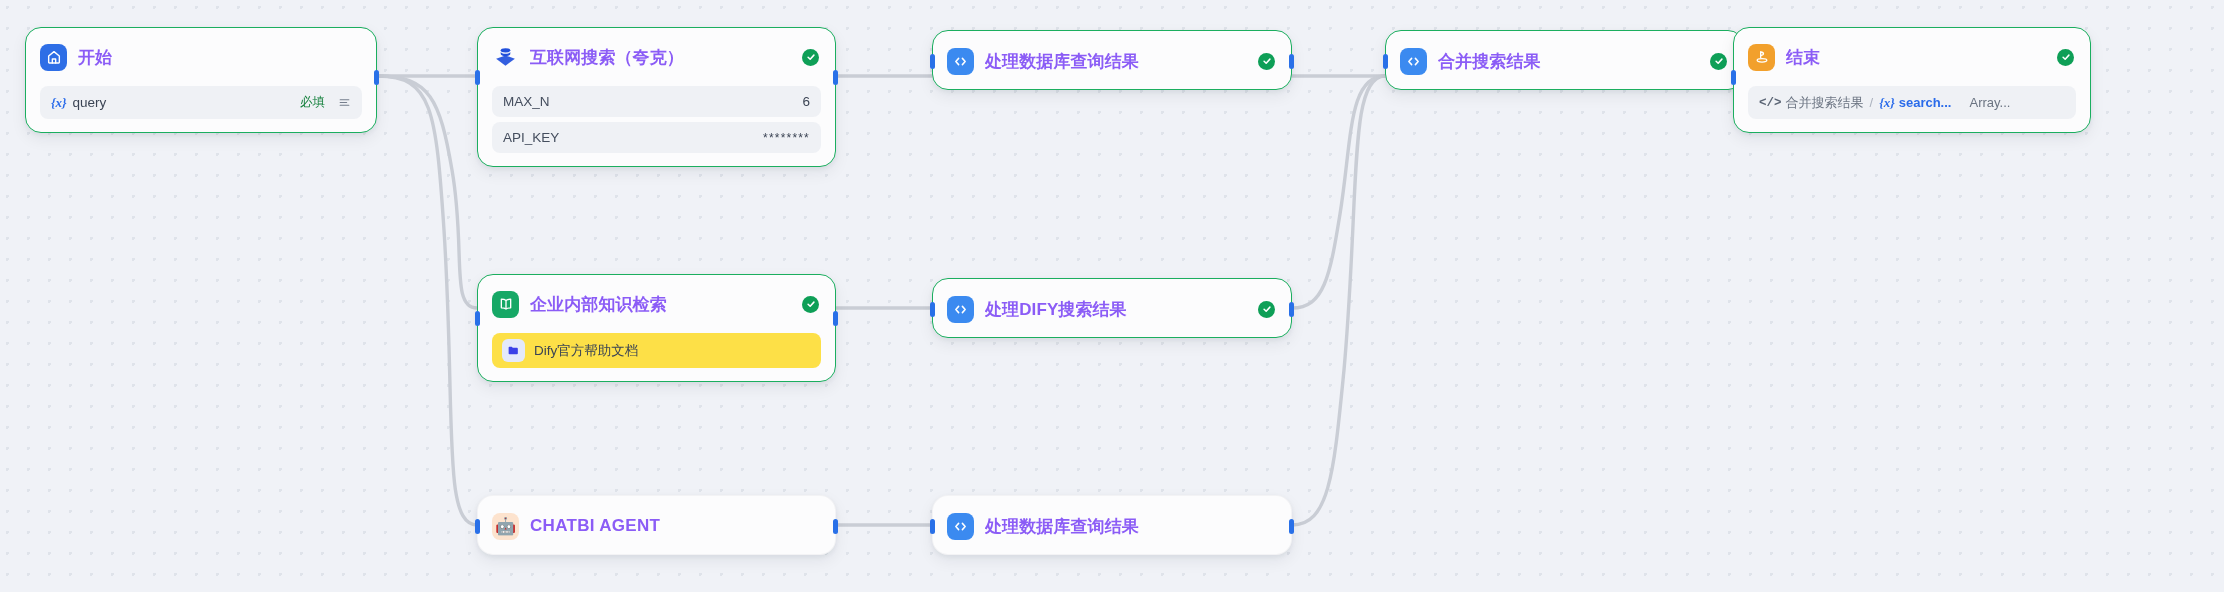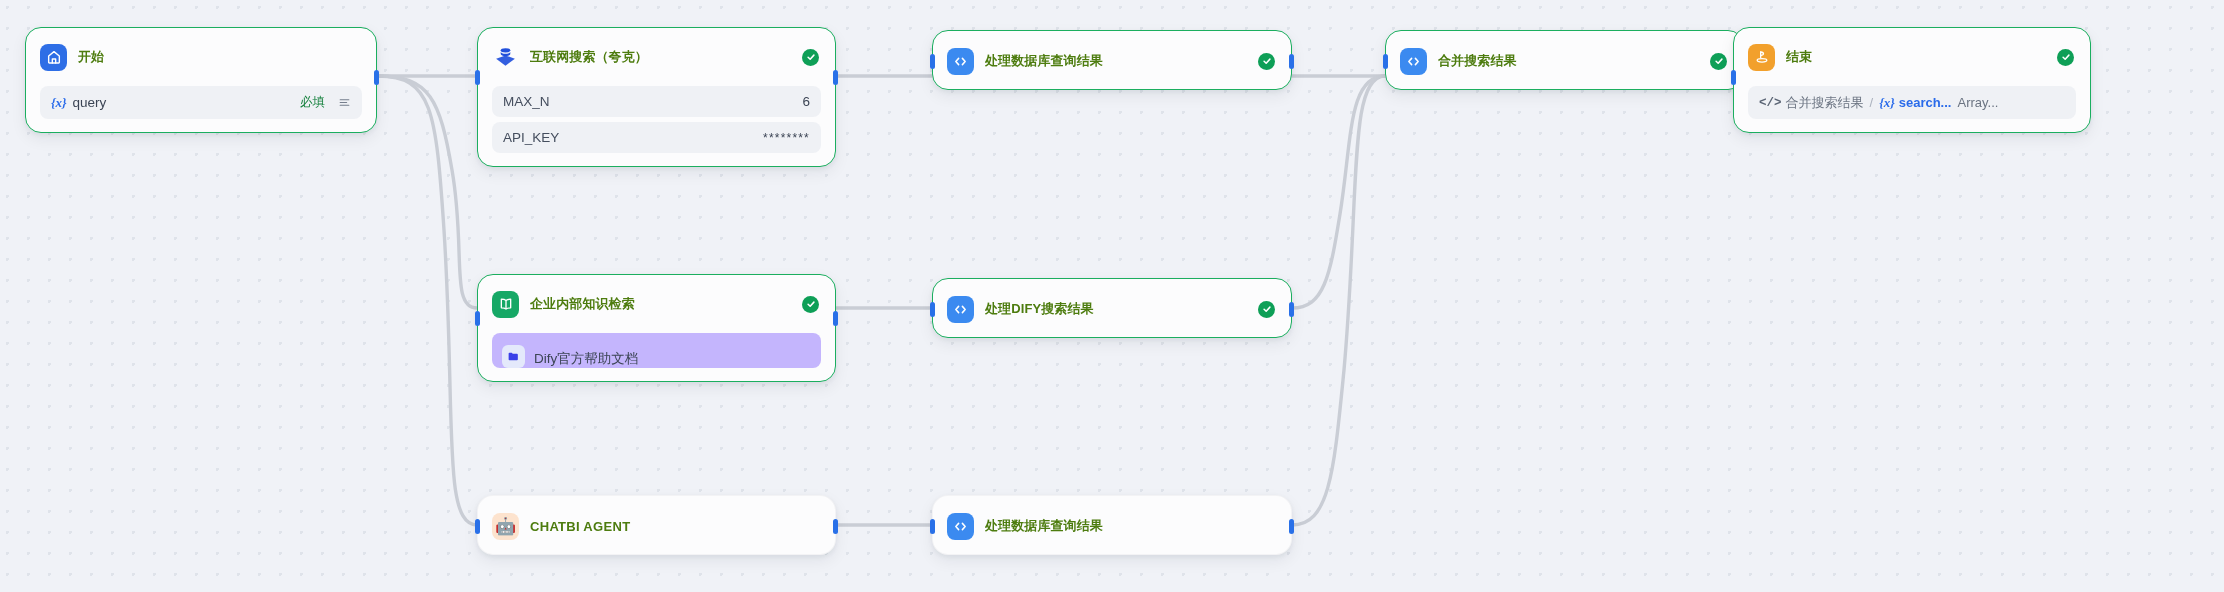--- a/index.html
+++ b/index.html
@@ -62,23 +62,23 @@
     color: #fff;
   }
   .icon-blue   { background: #2E6EE6; }
   .icon-code   { background: #3B8AF0; }
   .icon-green  { background: #16A866; }
   .icon-orange { background: #F2A02C; }
   .icon-peach  { background: #FDE3CE; }
   .node-icon svg { display: block; }
 
   .node-title {
-    font-size: 13px;
+    font-size: 17px;
     font-weight: 700;
-    color: #4d7c0f;
+    color: #8b5cf6;
     letter-spacing: 0.1px;
     white-space: nowrap;
     flex: 1 1 auto;
     overflow: hidden;
   }
   .node-title.latin { letter-spacing: 0.3px; }
 
   .check-badge {
     width: 17px;
     height: 17px;
@@ -124,25 +124,25 @@
     font-style: italic;
     font-size: 13px;
     font-family: "Liberation Serif", serif;
   }
   .var-name { color: #3B4454; text-align: center; }
   .var-req { color: #15803d; font-size: 12.5px; margin-left: auto; }
   .list-icon { margin-left: 7px; display: flex; }
 
   .kb-row {
     display: flex;
-    align-items: flex-end;
+    align-items: center;
     height: 35px;
     padding: 0 10px;
     border-radius: 8px;
-    background: #c4b5fd;
+    background: #fde047;
     gap: 9px;
   }
   .kb-chip {
     width: 23px; height: 23px;
     border-radius: 6px;
     background: #E4E9FB;
     display: flex; align-items: center; justify-content: center;
     flex: 0 0 23px;
   }
   .kb-name { font-size: 13.5px; color: #3B4454; white-space: nowrap; }
@@ -156,21 +156,21 @@
     background: #EFF1F5;
     gap: 4px;
     font-size: 13px;
     white-space: nowrap;
     overflow: hidden;
   }
   .out-code-icon { color: #5A6474; font-weight: 700; font-size: 12.5px; font-family: "Liberation Mono", monospace; }
   .out-src  { color: #6B7482; }
   .out-sep  { color: #AAB1BD; margin: 0 2px; }
   .out-var  { color: #2A6BEA; font-weight: 700; }
-  .out-type { color: #6B7482; margin-left: 2px; }
+  .out-type { color: #6B7482; margin-left: 14px; }
 
   .robot-emoji { font-size: 17px; line-height: 1; }
 
   .handle {
     position: absolute;
     width: 5px;
     height: 15px;
     border-radius: 2.5px;
     background: #2970E8;
     z-index: 3;

